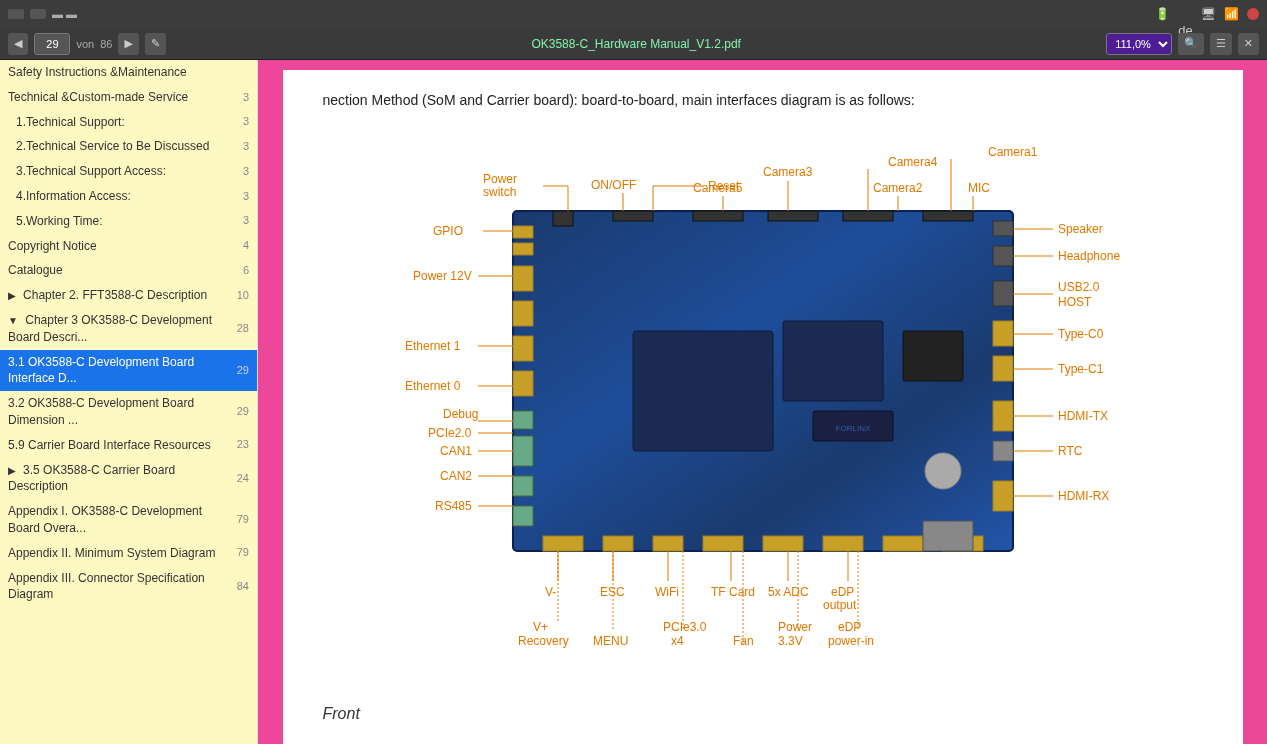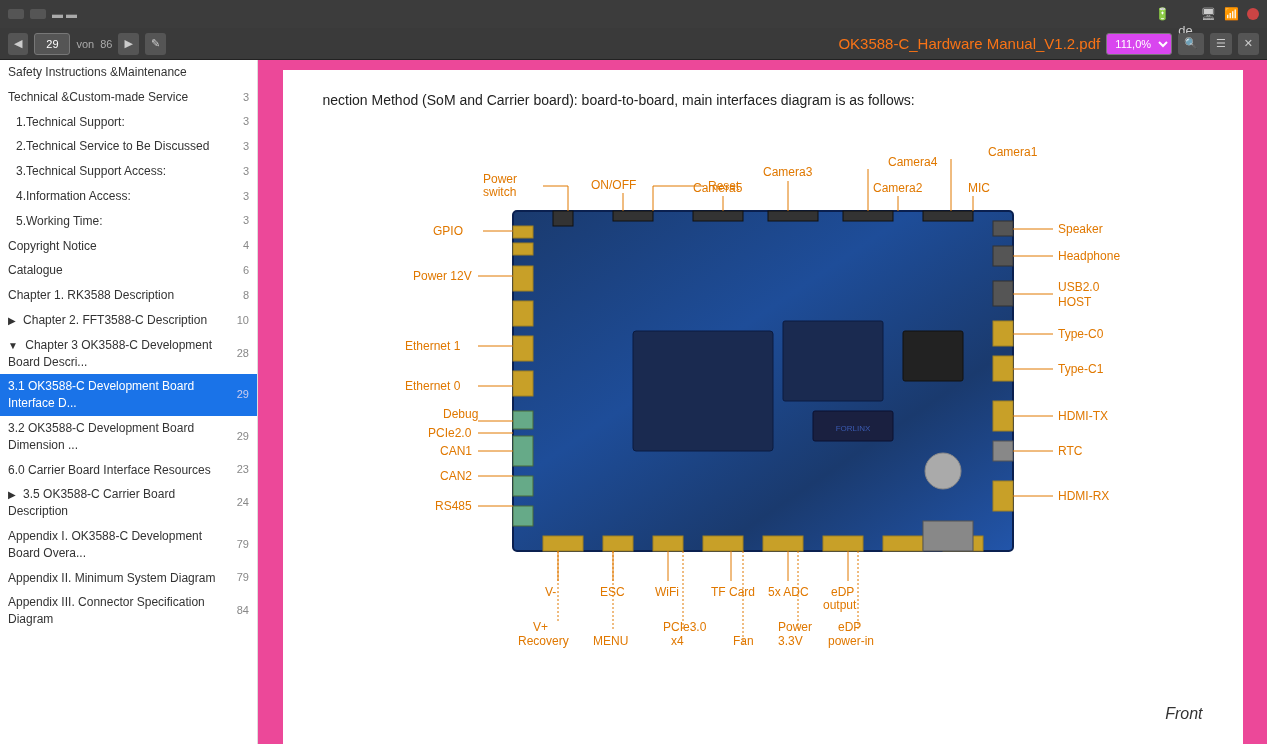--- a/index.html
+++ b/index.html
@@ -49,39 +49,38 @@
       width: 36px;
       height: 22px;
       background: #555;
       border: 1px solid #777;
       border-radius: 3px;
       color: #fff;
       text-align: center;
       font-size: 11px;
     }
     .page-sep { color: #aaa; font-size: 11px; text-align: center; }
-    .toolbar-title { flex: 1; text-align: right; color: #f97316; font-size: 15px; }
+    .toolbar-title { flex: 1; text-align: center; color: #86efac; font-size: 12px; }
     .zoom-select {
       height: 22px;
-      background: #d946ef;
+      background: #4c1d95;
       border: 1px solid #777;
       border-radius: 3px;
       color: #fff;
       font-size: 11px;
       padding: 0 4px;
-      text-align: center;
     }
 
     
     #main { display: flex; height: calc(744px - 60px); }
 
     
     #sidebar {
       width: 258px;
-      background: #ffffff;
+      background: #fef9c3;
       overflow-y: auto;
       border-right: 1px solid #ddd;
       font-size: 12px;
       color: #333;
     }
     .sidebar-item {
       padding: 4px 8px;
       cursor: pointer;
       display: flex;
       justify-content: space-between;
@@ -132,21 +131,21 @@
 
     
     .diagram-svg-container {
       position: relative;
       width: 880px;
       margin: 0 auto;
     }
 
     
     .front-label {
-      text-align: right;
+      text-align: left;
       font-size: 16px;
       color: #333;
       font-style: italic;
       margin: 10px 0 20px 0;
     }
 
     
     .mipi-labels {
       display: flex;
       justify-content: center;
@@ -224,41 +223,37 @@
     </div>
     <div class="sidebar-item">
       <span class="label">Copyright Notice</span>
       <span class="pg">4</span>
     </div>
     <div class="sidebar-item">
       <span class="label">Catalogue</span>
       <span class="pg">6</span>
     </div>
     <div class="sidebar-item">
-      <span class="label">Chapter 1. RK3588 Description</span>
-      <span class="pg">8</span>
-    </div>
-    <div class="sidebar-item">
       <span class="label"><span class="sidebar-arrow">▶</span> Chapter 2. FFT3588‑C Description</span>
       <span class="pg">10</span>
     </div>
     <div class="sidebar-item">
       <span class="label"><span class="sidebar-arrow">▼</span> Chapter 3 OK3588-C Development Board Descri...</span>
       <span class="pg">28</span>
     </div>
     <div class="sidebar-item sidebar-indent2 active">
       <span class="label">3.1 OK3588-C Development Board Interface D...</span>
       <span class="pg">29</span>
     </div>
     <div class="sidebar-item sidebar-indent2">
       <span class="label">3.2 OK3588‑C Development Board Dimension ...</span>
       <span class="pg">29</span>
     </div>
     <div class="sidebar-item sidebar-indent2">
-      <span class="label">6.0 Carrier Board Interface Resources</span>
+      <span class="label">5.9 Carrier Board Interface Resources</span>
       <span class="pg">23</span>
     </div>
     <div class="sidebar-item sidebar-indent2">
       <span class="label"><span class="sidebar-arrow">▶</span> 3.5 OK3588-C Carrier Board Description</span>
       <span class="pg">24</span>
     </div>
     <div class="sidebar-item">
       <span class="label">Appendix I. OK3588‑C Development Board Overa...</span>
       <span class="pg">79</span>
     </div>

